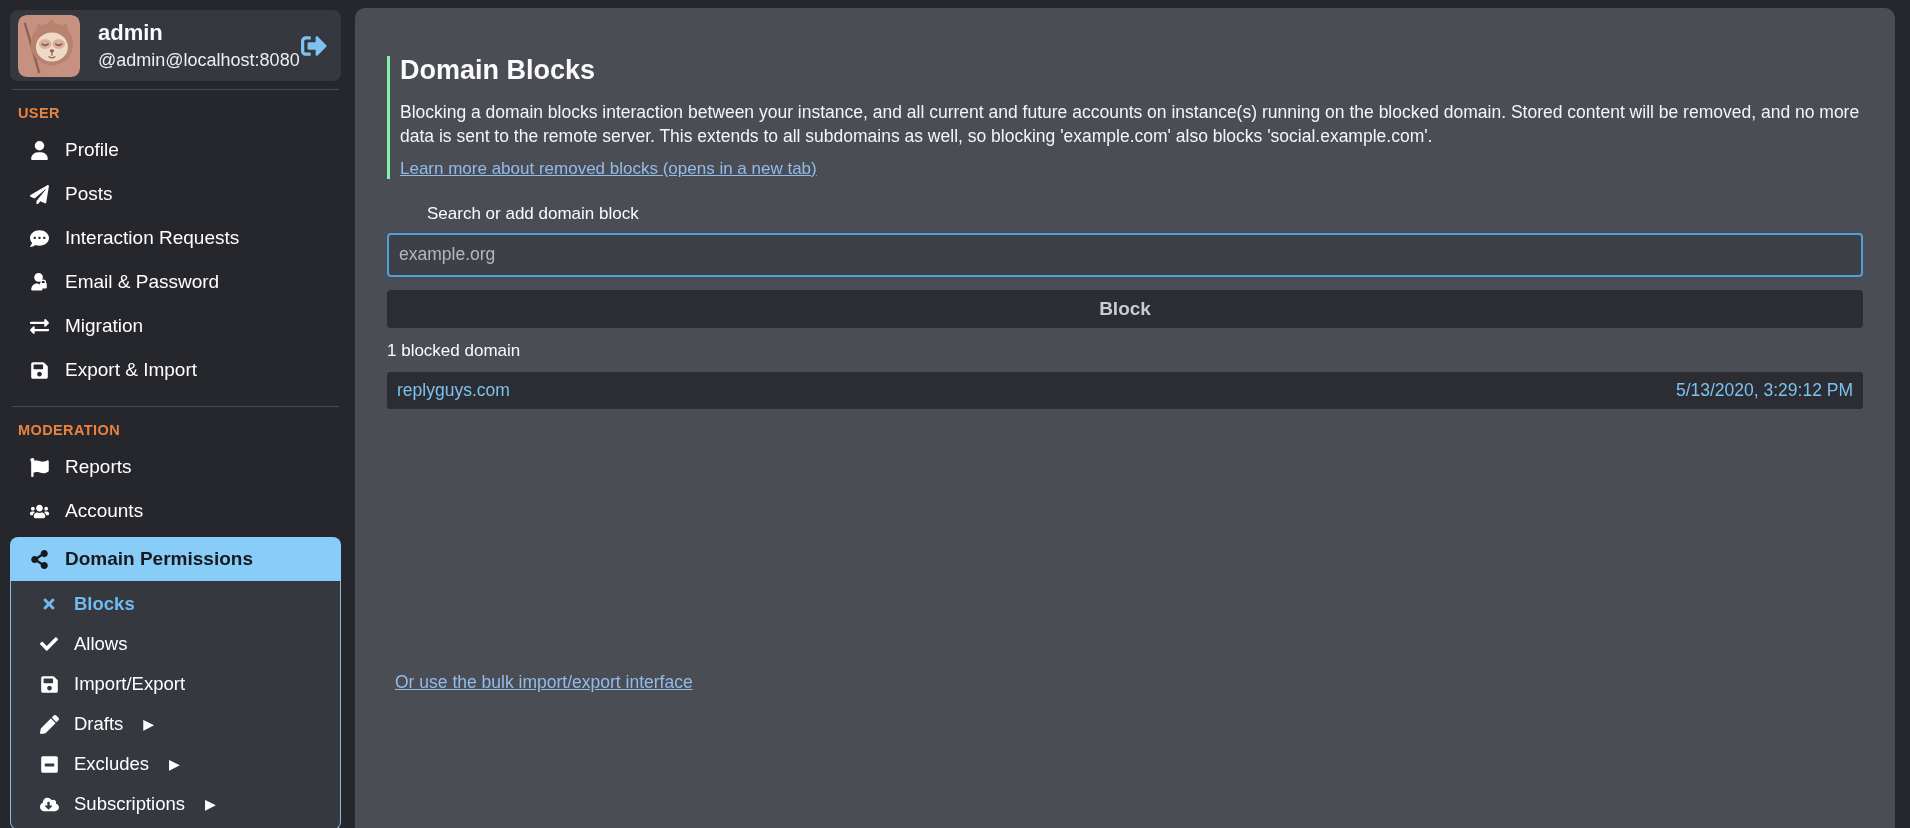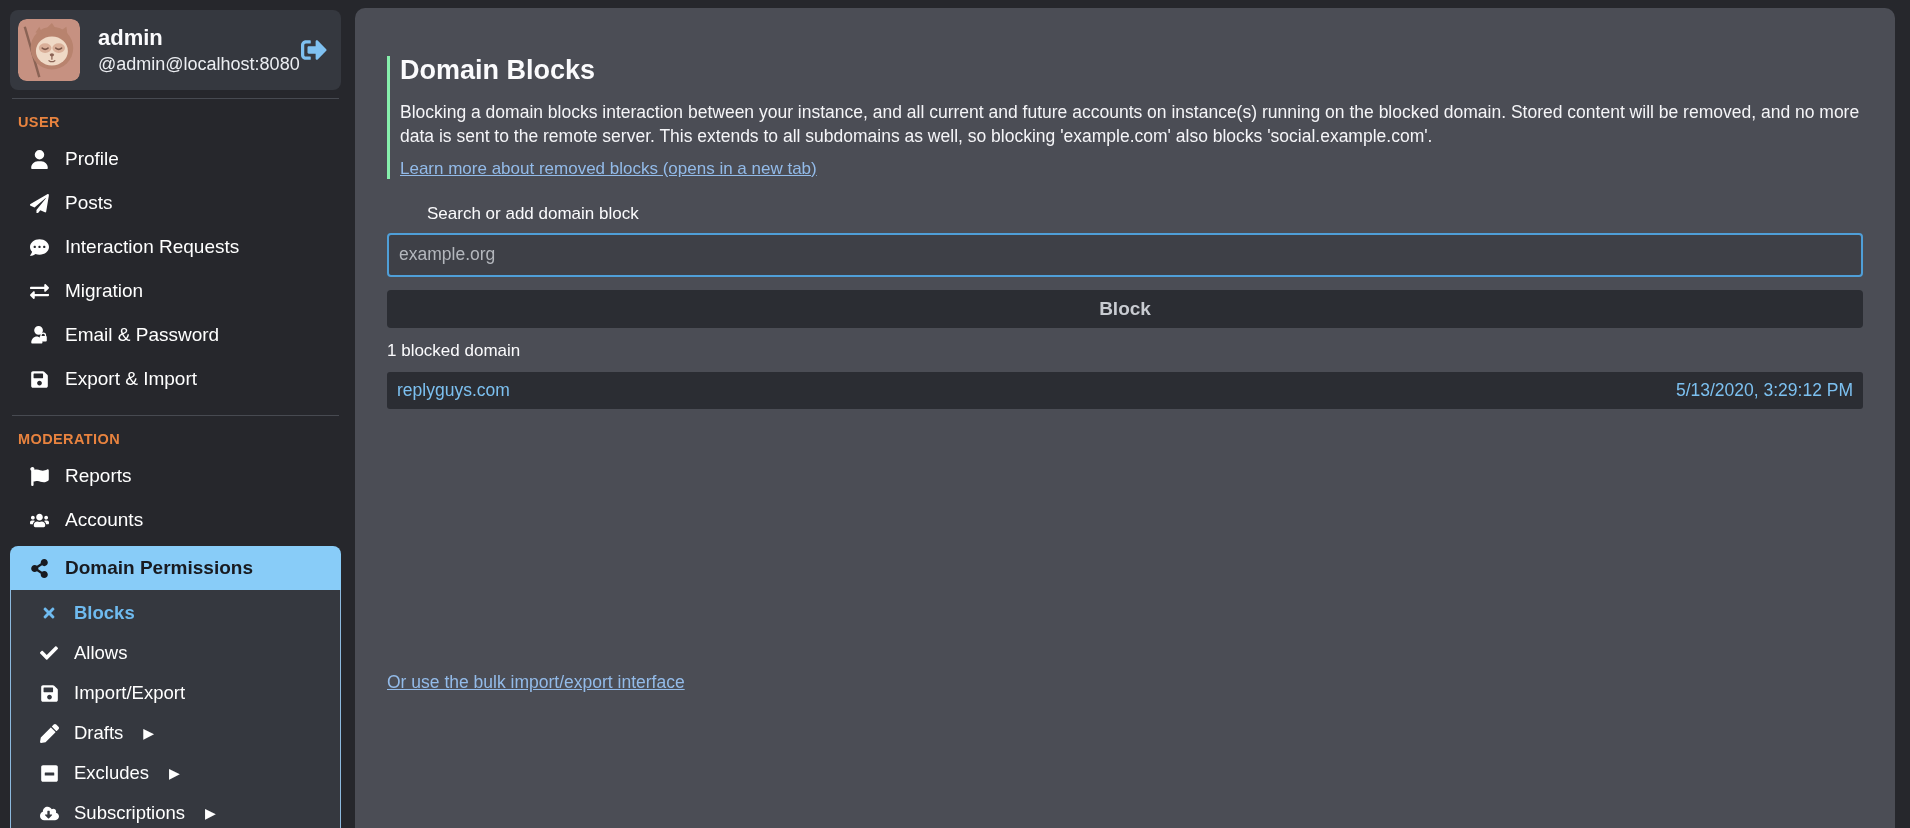--- a/index.html
+++ b/index.html
@@ -9,21 +9,21 @@
     background:#26272c;
     font-family:"Liberation Sans", sans-serif;
     color:#fbfbfd;
     display:flex;
   }
   
   .sidebar { width:355px; flex-shrink:0; padding:10px 14px 0 10px; }
   .user-card {
     background:#35383f; border-radius:8px;
     display:flex; align-items:center; gap:18px;
-    padding:8px 14px 8px 8px; height:80px;
+    padding:8px 14px 8px 8px; height:71px;
   }
   .avatar { width:62px; height:62px; border-radius:8px; overflow:hidden; flex-shrink:0; }
   .user-names { flex:1; min-width:0; }
   .user-name { font-size:22px; font-weight:bold; line-height:1.2; }
   .user-handle { font-size:18px; color:#eceef2; margin-top:3px; }
   .logout-button { background:none; border:none; padding:0; cursor:pointer; color:#7fc1f1; display:flex; }
   .logout-button svg { width:26px; height:26px; }
   .divider { height:1px; background:#474a51; margin:8px 2px; }
   .section-header {
     color:#e8833f; font-weight:bold; font-size:14.5px;
@@ -77,21 +77,21 @@
   }
   .count-text { margin-top:13px; font-size:17px; }
   .domain-row {
     margin-top:11px; height:37px;
     background:#2b2d33; border-radius:3px;
     display:flex; justify-content:space-between; align-items:center;
     padding:0 10px; font-size:17.5px; cursor:pointer;
   }
   .domain-name { color:#7cc0f0; }
   .domain-date { color:#7cc0f0; }
-  .bulk-link-wrap { position:absolute; left:32px; top:664px; }
+  .bulk-link-wrap { position:absolute; left:40px; top:664px; }
 </style>
 </head>
 <body>
 
 <div class="sidebar">
 
   <div class="user-card">
     <div class="avatar">
       <svg viewBox="0 0 64 64" width="62" height="62">
         <rect width="64" height="64" rx="9" fill="#c69181"></rect>
@@ -145,42 +145,42 @@
     <span class="nav-icon">
       <svg viewBox="0 0 512 512">
           <path d="M256 32C114.6 32 0 125.1 0 240c0 49.6 21.4 95 57 130.7C44.5 421.1 2.7 466 2.2 466.5c-2.2 2.3-2.8 5.7-1.5 8.7s4.1 4.8 7.3 4.8c66.3 0 116-31.8 140.6-51.4 32.7 12.3 69 19.4 107.4 19.4 141.4 0 256-93.1 256-208S397.4 32 256 32zM128 272c-17.7 0-32-14.3-32-32s14.3-32 32-32 32 14.3 32 32-14.3 32-32 32zm128 0c-17.7 0-32-14.3-32-32s14.3-32 32-32 32 14.3 32 32-14.3 32-32 32zm128 0c-17.7 0-32-14.3-32-32s14.3-32 32-32 32 14.3 32 32-14.3 32-32 32z"></path>
         </svg>
     </span>
     <span>Interaction Requests</span>
   </div>
 
   <div class="nav-item">
     <span class="nav-icon">
-      <svg viewBox="0 0 512 512">
-          <path d="M0 168v-16c0-13.3 10.7-24 24-24h360V80c0-21.4 25.9-32 41-17l80 80c9.4 9.4 9.4 24.6 0 33.9l-80 80c-15.1 15.1-41 4.4-41-17v-48H24c-13.3 0-24-10.7-24-24zm488 152H128v-48c0-21.3-25.9-32.1-41-17l-80 80c-9.4 9.4-9.4 24.6 0 33.9l80 80c15.1 15.1 41 4.4 41-17v-48h360c13.3 0 24-10.7 24-24v-16c0-13.3-10.7-24-24-24z"></path>
-        </svg>
-    </span>
-    <span>Migration</span>
-  </div>
-
-  <div class="nav-item">
-    <span class="nav-icon">
       <svg viewBox="0 0 448 512">
           <path d="M190 256a128 128 0 1 0 0-256 128 128 0 0 0 0 256zm-45.7 48C45.8 304-24 383.8-24 482.3c0 16.4 13.3 29.7 29.7 29.7h268.6c16.4 0 29.7-13.3 29.7-29.7 0-98.5-79.8-178.3-178.3-178.3h-1.4z" transform="translate(24,0) scale(0.92)"></path>
           <g transform="translate(230,200)">
             <rect x="0" y="70" width="190" height="150" rx="26"></rect>
             <path d="M35 80 v-30 a60 60 0 0 1 120 0 v30" fill="none" stroke="currentColor" stroke-width="34"></path>
           </g>
         </svg>
     </span>
     <span>Email &amp; Password</span>
   </div>
 
   <div class="nav-item">
     <span class="nav-icon">
+      <svg viewBox="0 0 512 512">
+          <path d="M0 168v-16c0-13.3 10.7-24 24-24h360V80c0-21.4 25.9-32 41-17l80 80c9.4 9.4 9.4 24.6 0 33.9l-80 80c-15.1 15.1-41 4.4-41-17v-48H24c-13.3 0-24-10.7-24-24zm488 152H128v-48c0-21.3-25.9-32.1-41-17l-80 80c-9.4 9.4-9.4 24.6 0 33.9l80 80c15.1 15.1 41 4.4 41-17v-48h360c13.3 0 24-10.7 24-24v-16c0-13.3-10.7-24-24-24z"></path>
+        </svg>
+    </span>
+    <span>Migration</span>
+  </div>
+
+  <div class="nav-item">
+    <span class="nav-icon">
       <svg viewBox="0 0 448 512">
           <path d="M433.9 129.9l-83.9-83.9A48 48 0 0 0 316.1 32H48C21.5 32 0 53.5 0 80v352c0 26.5 21.5 48 48 48h352c26.5 0 48-21.5 48-48V163.9a48 48 0 0 0-14.1-34zM224 416c-35.3 0-64-28.7-64-64s28.7-64 64-64 64 28.7 64 64-28.7 64-64 64zm96-304.5V212c0 6.6-5.4 12-12 12H76c-6.6 0-12-5.4-12-12V108c0-6.6 5.4-12 12-12h228.5c3.2 0 6.2 1.3 8.5 3.5l3.5 3.5c2.2 2.3 3.5 5.3 3.5 8.5z"></path>
         </svg>
     </span>
     <span>Export &amp; Import</span>
   </div>
 
   <div class="divider" style="margin-top:14px;"></div>
 
   <div class="section-header">MODERATION</div>

